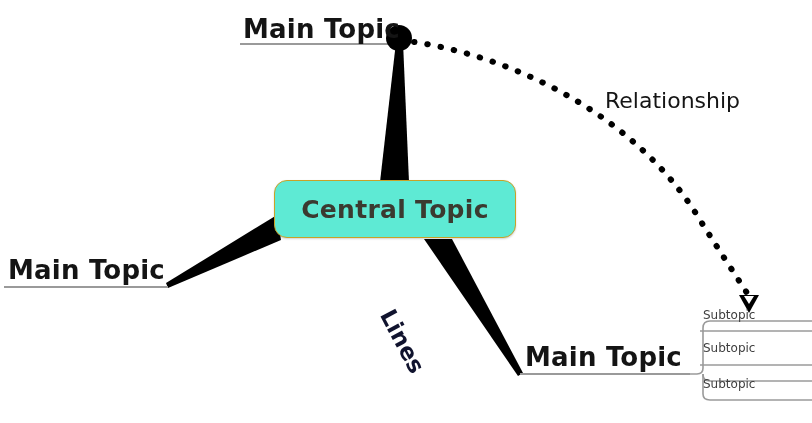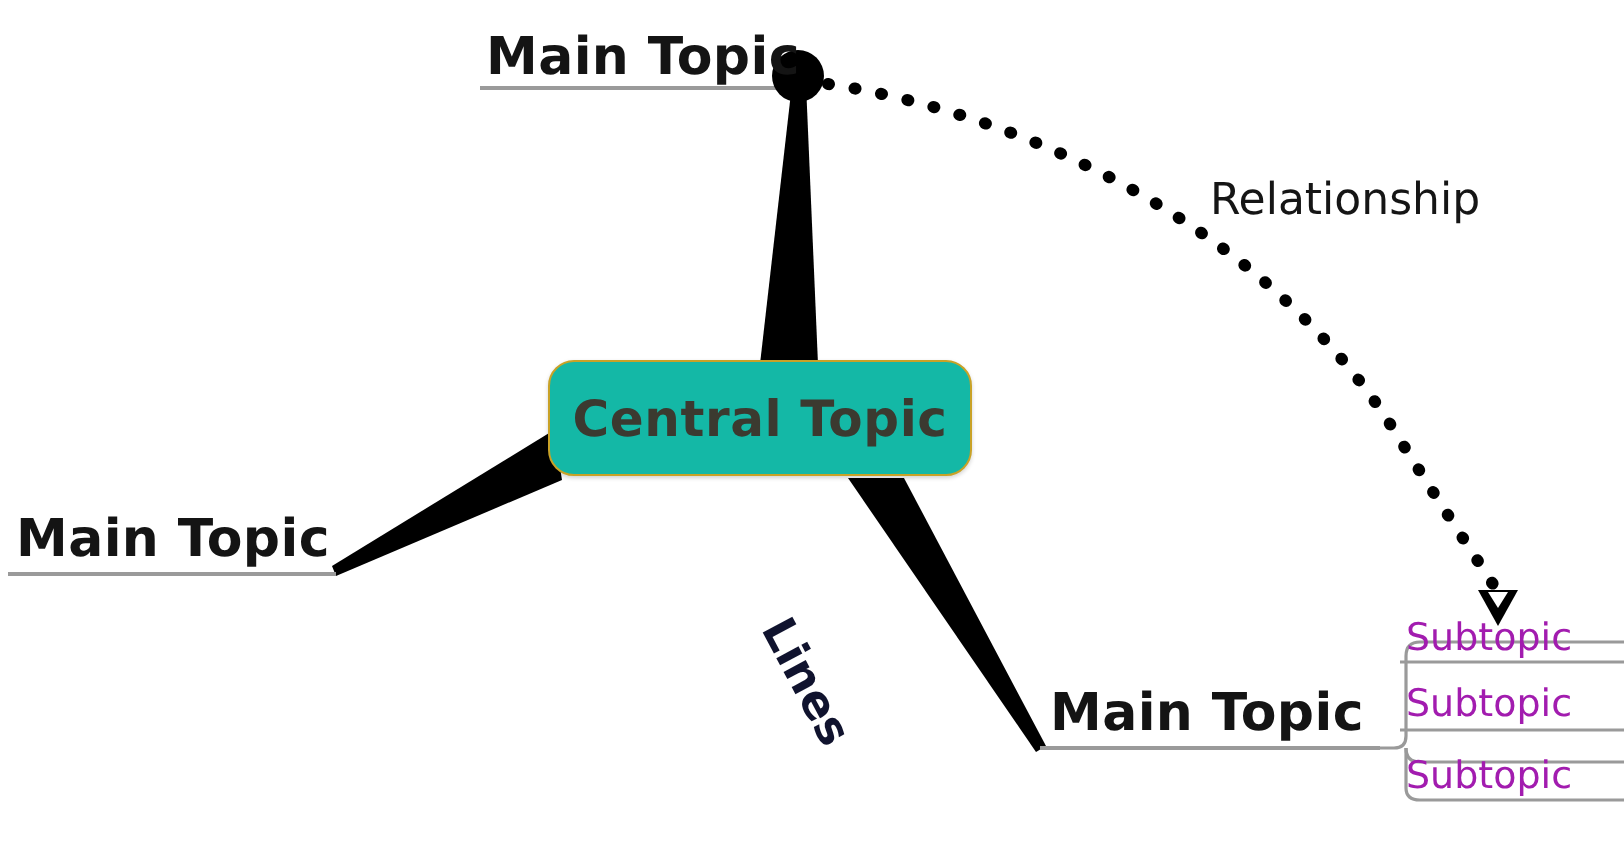--- a/index.html
+++ b/index.html
@@ -30,45 +30,45 @@
   .main-topic-label {
     font-family: "DejaVu Sans", sans-serif;
     font-weight: bold;
     font-size: 26px;
     letter-spacing: 0.2px;
     color: #141414;
   }
   .subtopic-label {
     font-family: "DejaVu Sans", sans-serif;
     font-weight: normal;
-    font-size: 19px;
-    color: #a21caf;
+    font-size: 12px;
+    color: #404040;
   }
   .relationship-label {
     font-family: "DejaVu Sans", sans-serif;
     font-weight: normal;
     font-size: 22px;
     color: #151515;
   }
   .lines-label {
     font-family: "DejaVu Sans", sans-serif;
     font-weight: bold;
     font-size: 23px;
     color: #10132e;
     transform: rotate(62deg);
     transform-origin: left top;
   }
   .central-box {
     position: absolute;
     left: 274px;
     top: 180px;
-    width: 212px;
+    width: 242px;
     height: 58px;
     box-sizing: border-box;
-    background: #14b8a6;
+    background: #5eead4;
     border: 1.6px solid #c9a227;
     border-radius: 13px;
     display: flex;
     align-items: center;
     justify-content: center;
     box-shadow: 0 1px 2px rgba(0,0,0,0.18);
   }
   .central-box-text {
     font-family: "DejaVu Sans", sans-serif;
     font-weight: bold;

